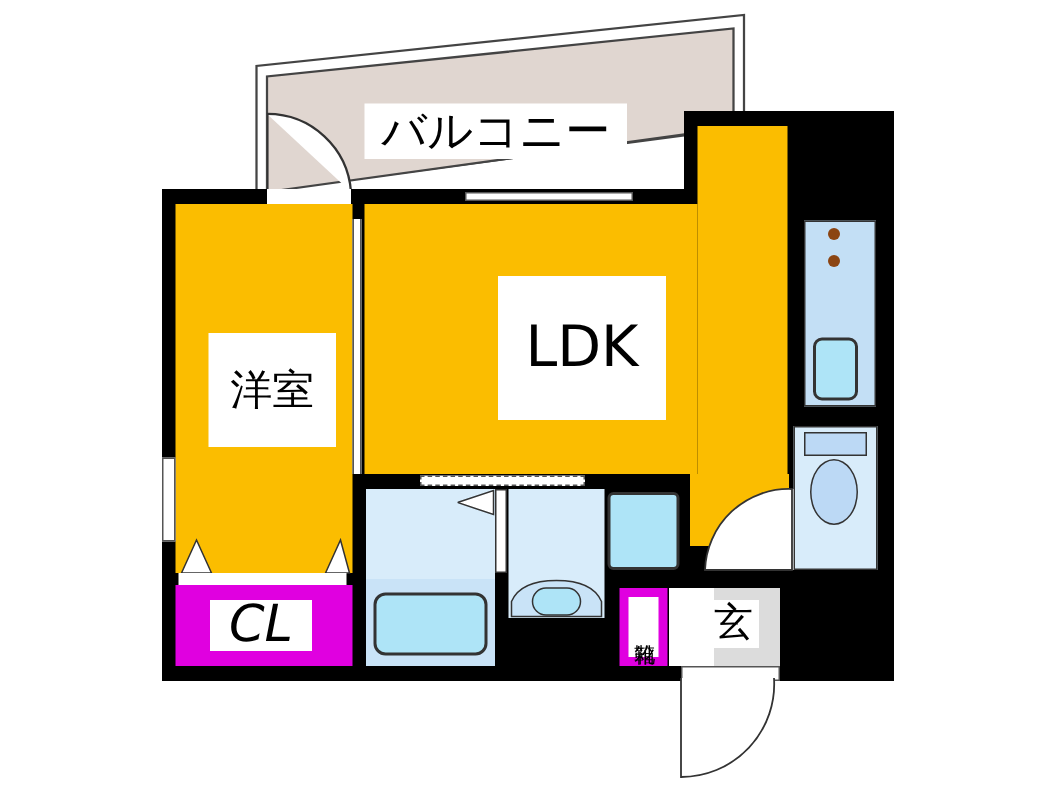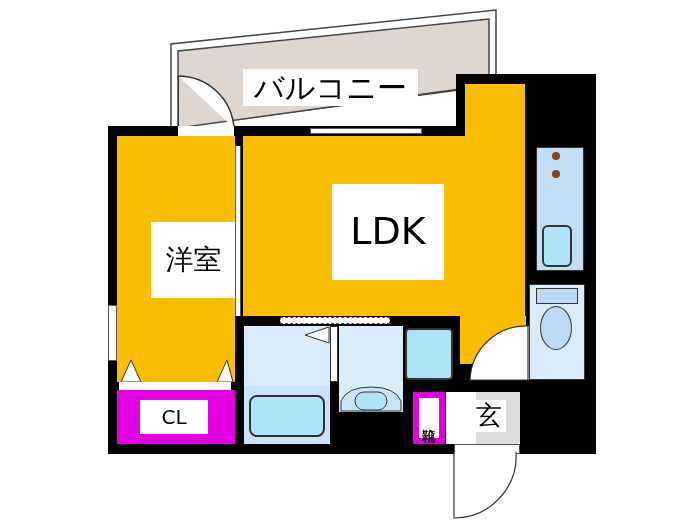--- a/index.html
+++ b/index.html
@@ -24,32 +24,32 @@
     <path d="M178,76 A56,56 0 0 1 234,128" fill="#fff" stroke="#333" stroke-width="1.5"></path>
     <rect x="178" y="76" width="1" height="52" fill="#333"></rect>
   </svg>
   <div class="label" style="left:243px;top:69px;width:175px;height:37px;font-size:30px;">バルコニー</div>
 
   <div class="abs wall" style="left:108px;top:126px;width:352px;height:328px;"></div>
   <div class="abs wall" style="left:456px;top:74px;width:140px;height:380px;"></div>
   <div class="abs" style="left:470px;top:454px;width:130px;height:4px;background:#fff;"></div>
 
   <div class="abs yellow" style="left:117px;top:136px;width:118px;height:246px;"></div>
-  <div class="label" style="left:151px;top:222px;width:85px;height:76px;flex-direction:column;font-size:28px;">
+  <div class="label" style="left:139px;top:222px;width:85px;height:76px;flex-direction:column;font-size:28px;">
     <span>洋室</span>
   </div>
 
   <svg class="abs" style="left:117px;top:358px;" width="118" height="26">
     <polygon points="4,24 14,2 24,24" fill="#fff" stroke="#333"></polygon>
     <polygon points="100,24 110,2 116,24" fill="#fff" stroke="#333"></polygon>
   </svg>
   <div class="abs" style="left:119px;top:382px;width:112px;height:8px;background:#fff;"></div>
 
   <div class="abs magenta" style="left:117px;top:390px;width:118px;height:54px;"></div>
-  <div class="label" style="left:140px;top:400px;width:68px;height:34px;font-size:20px;">CL</div>
+  <div class="label" style="left:140px;top:400px;width:68px;height:34px;font-size:34px;font-style:italic;">CL</div>
 
   <div class="abs" style="left:235px;top:146px;width:6px;height:170px;background:#fff;border-left:1px solid #555;border-right:1px solid #555;"></div>
 
   <div class="abs" style="left:108px;top:305px;width:9px;height:56px;background:#fff;border:1px solid #555;"></div>
 
   <div class="abs" style="left:178px;top:126px;width:56px;height:10px;background:#fff;"></div>
 
   <div class="abs yellow" style="left:243px;top:136px;width:222px;height:180px;"></div>
   <div class="abs yellow" style="left:465px;top:84px;width:60px;height:232px;"></div>
   <div class="abs yellow" style="left:460px;top:316px;width:66px;height:48px;"></div>

